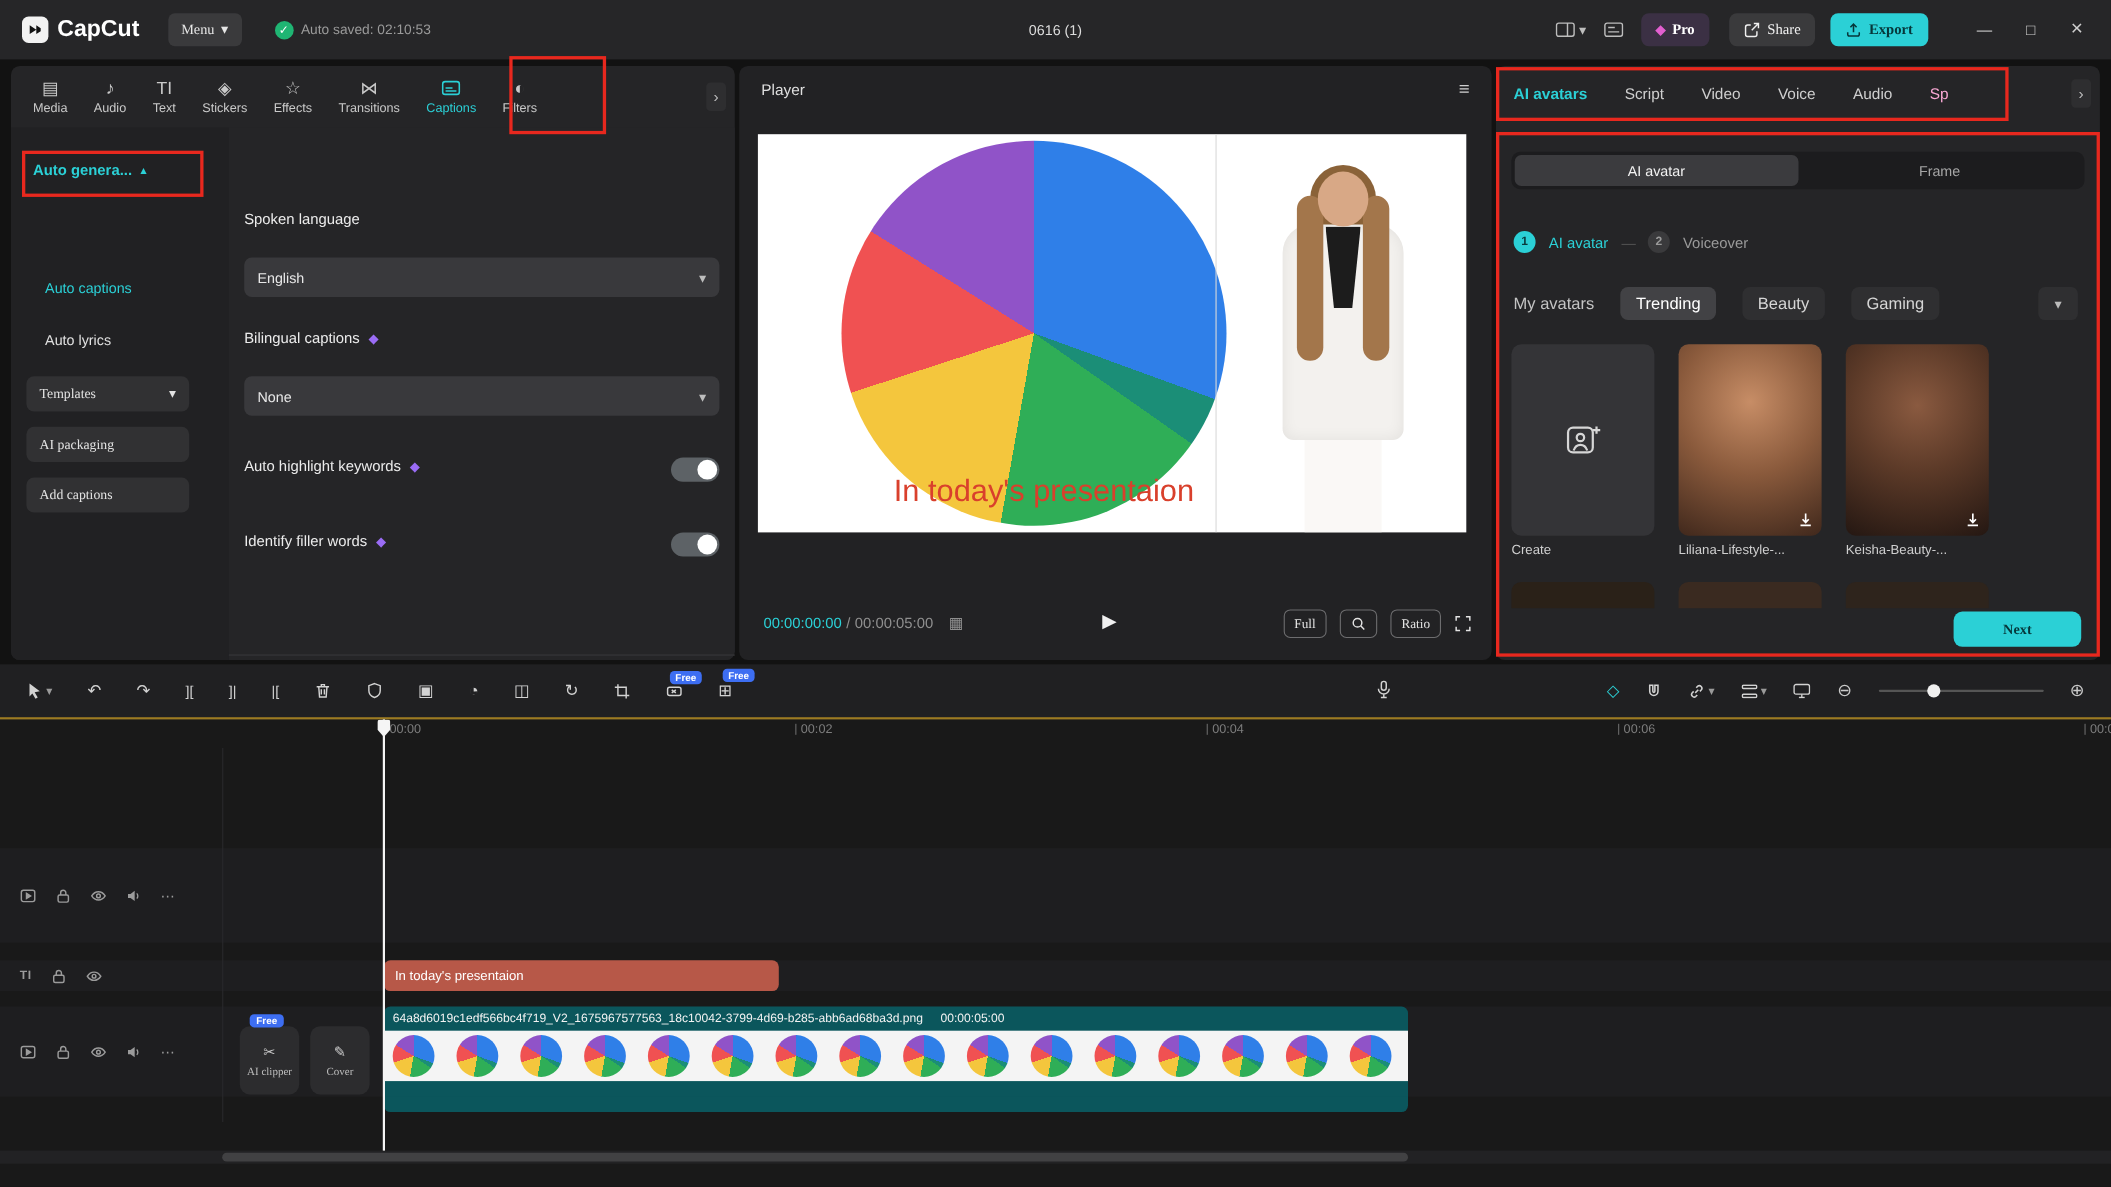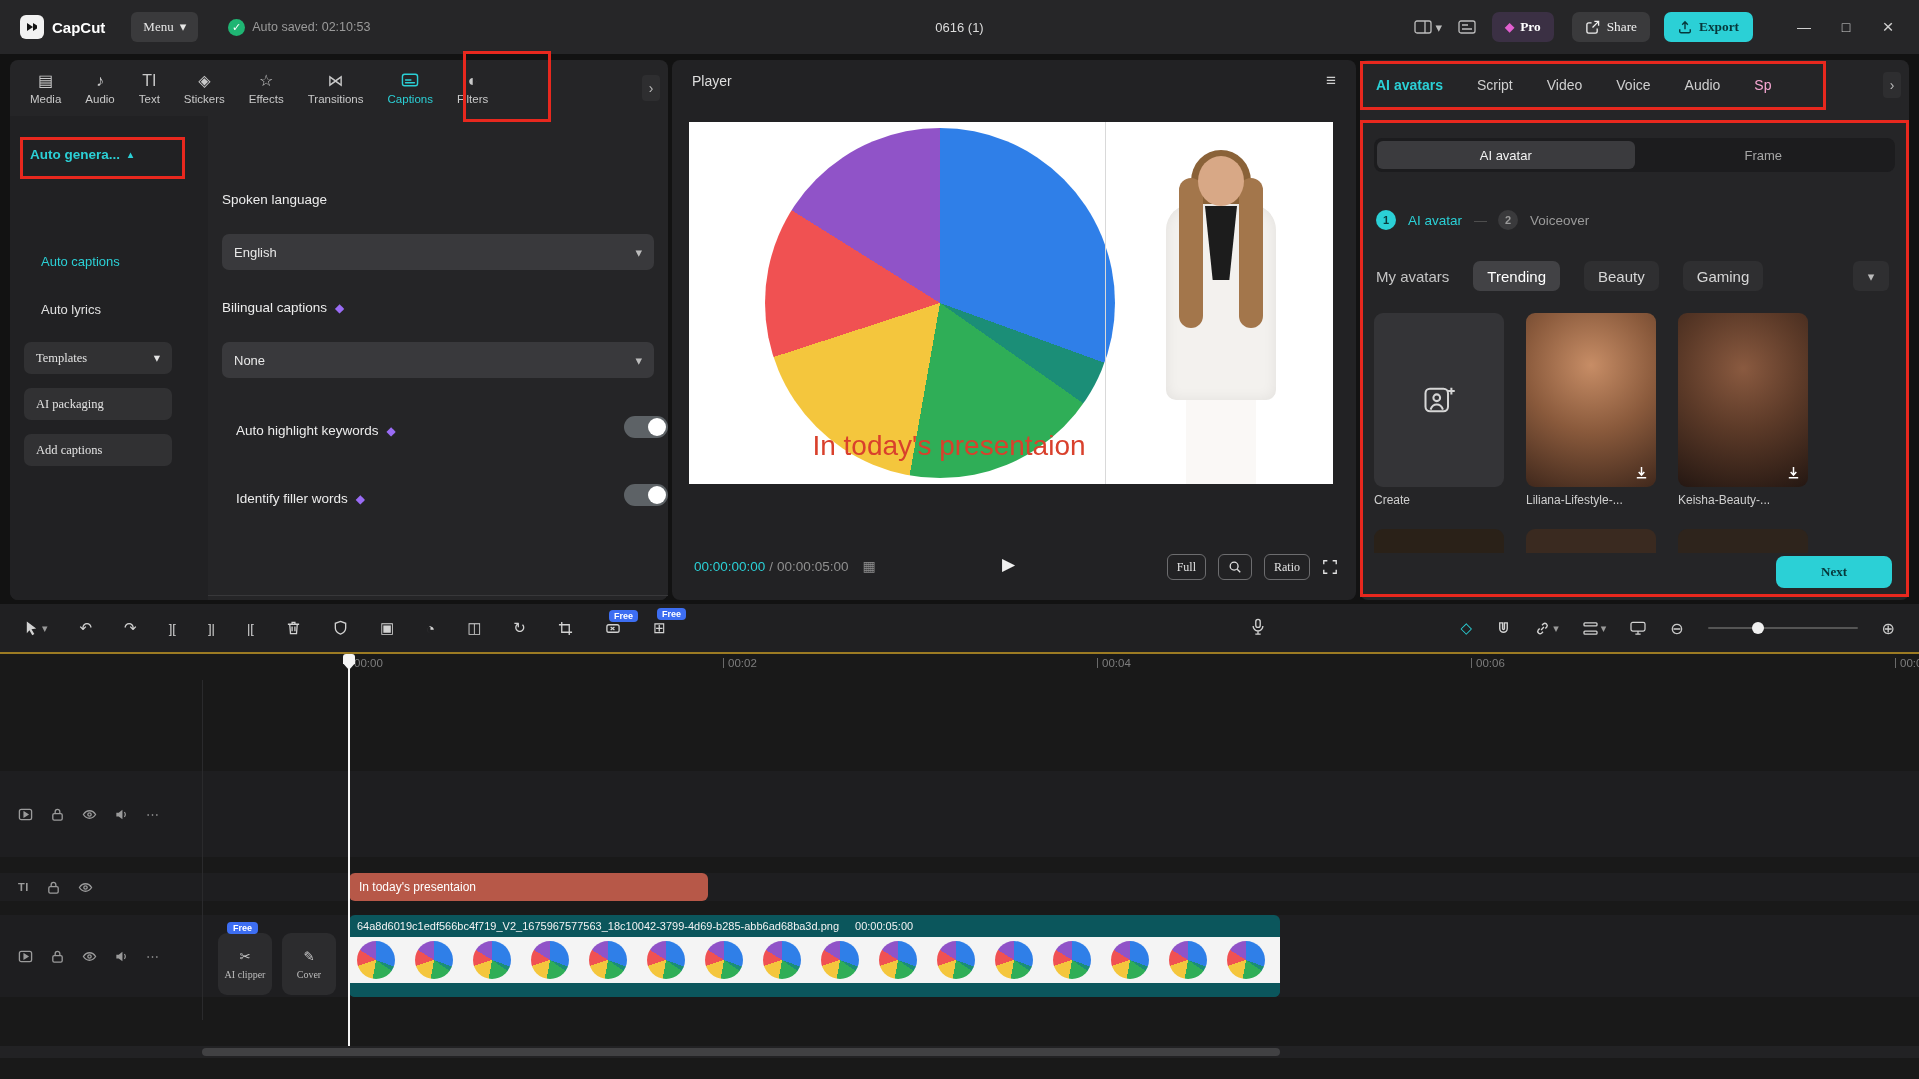--- a/index.html
+++ b/index.html
@@ -9,21 +9,21 @@
   button{font-family:Liberation Serif, serif;border:none;background:none;color:inherit;cursor:pointer}
 
   
   .ann{position:absolute;border:3px solid #e8281e;z-index:60;pointer-events:none}
 
   
   .topbar{position:absolute;left:0;top:0;width:1919px;height:54px;background:#262628;display:flex;align-items:center}
   .logo{display:flex;align-items:center;gap:8px;margin-left:20px}
   .logo-mark{width:24px;height:24px;border-radius:6px;background:#f2f2f2;display:flex;align-items:center;justify-content:center}
   .logo-mark svg{width:14px;height:14px}
-  .logo-text{font-size:15px;font-weight:bold;color:#fff}
+  .logo-text{font-size:21px;font-weight:bold;color:#fff}
   .menu-btn{margin-left:26px;height:30px;padding:0 12px;border-radius:6px;background:#3a3a3c;display:flex;align-items:center;gap:6px;font-size:13px;color:#e6e6e6}
   .autosave{display:flex;align-items:center;gap:7px;margin-left:30px;color:#9a9a9a;font-size:12.5px}
   .save-check{width:17px;height:17px;border-radius:50%;background:#1fb573;color:#fff;font-size:11px;display:flex;align-items:center;justify-content:center}
   .tb-title{position:absolute;left:0;right:0;text-align:center;font-size:13px;color:#dcdcdc;pointer-events:none}
   .topbar-right{position:absolute;right:0;top:0;height:54px;display:flex;align-items:center}
   .tb-icon{display:flex;align-items:center;gap:3px;color:#bdbdbd;margin-right:16px}
   .pro-btn{height:30px;padding:0 13px;border-radius:7px;background:#3b3044;display:flex;align-items:center;gap:6px;color:#fff;font-weight:bold;margin-right:18px}
   .pro-gem{color:#e25fd0;font-size:12px}
   .share-btn{height:30px;padding:0 13px;border-radius:7px;background:#3a3a3c;display:flex;align-items:center;gap:7px;color:#f0f0f0;margin-right:14px}
   .export-btn{height:30px;padding:0 14px;border-radius:7px;background:#2bd0d6;display:flex;align-items:center;gap:7px;color:#06373a;font-weight:bold;margin-right:34px}
@@ -43,21 +43,21 @@
   .side-sub{position:absolute;left:31px;font-size:13px;color:#e0e0e0}
   .side-sub.cyan{color:#2bd0d6}
   .side-btn{position:absolute;left:14px;width:148px;height:32px;border-radius:7px;background:#313133;color:#e3e3e3;font-size:12.5px;display:flex;align-items:center;justify-content:space-between;padding:0 12px}
   .side-btn.center{justify-content:flex-start}
 
   .captions-panel{position:absolute;left:198px;top:56px;width:460px;height:484px;background:#252527;border-radius:0 0 8px 0;padding:0 14px}
   .field-label{position:absolute;left:14px;font-size:13.5px;color:#ececec;display:flex;align-items:center;gap:8px}
   .pro-diamond{color:#9a6cf5;font-size:12px}
   .select{position:absolute;left:14px;width:432px;height:36px;border-radius:7px;background:#39393c;display:flex;align-items:center;justify-content:space-between;padding:0 12px;font-size:13px;color:#e8e8e8}
   .select .caret{color:#bdbdbd}
-  .toggle-row{position:absolute;left:28px;width:432px;display:flex;align-items:flex-end;justify-content:space-between}
+  .toggle-row{position:absolute;left:14px;width:432px;display:flex;align-items:flex-start;justify-content:space-between}
   .tog{width:44px;height:22px;border-radius:11px;background:#5d6266;position:relative}
   .tog::after{content:"";position:absolute;right:2px;top:2px;width:18px;height:18px;border-radius:50%;background:#fff}
   .cap-divider{position:absolute;left:0;top:479px;width:460px;height:1px;background:#38383a}
   .cap-footer{position:absolute;left:14px;top:495px;width:432px;display:flex;align-items:center;justify-content:space-between}
   .cb-row{display:flex;align-items:center;gap:9px;color:#d9d9d9;font-size:13px}
   .cb{width:16px;height:16px;border:1.5px solid #8d8d8d;border-radius:3px;background:#2d2d2f}
   .generate-btn{width:110px;height:34px;border-radius:8px;background:#2bd0d6;color:#06373a;font-size:13px;font-weight:bold}
 
   
   .player-panel{position:absolute;left:672px;top:60px;width:684px;height:540px;background:#222224;border-radius:8px}
@@ -153,21 +153,21 @@
   .vc-head{height:20px;background:#0a4a50;display:flex;align-items:center;gap:10px;padding:0 8px;font-size:11px;color:#f2f2f2}
   .vc-badge{background:rgba(255,255,255,0.18);border-radius:3px;padding:0 5px;line-height:15px}
   .vc-thumbs{height:44px;display:flex;gap:1px;background:#0a4a50}
   .vc-thumbs span{flex:1;background:
      radial-gradient(circle at 50% 22%,#caa383 3.5px,transparent 4.5px),
      linear-gradient(#fdfdfd 0 55%,#ececec 55% 100%)}
   .vc-wave{height:20px;background:#0a4a50;position:relative}
   .vc-wave::after{content:"";position:absolute;left:4px;right:4px;bottom:3px;height:12px;
      background:repeating-linear-gradient(90deg,#7fd3d8 0 2px,transparent 2px 5px)}
   .text-clip{left:349px;top:269px;width:359px;height:28px;background:#b75848;display:flex;align-items:center;padding-left:10px;font-size:12px;color:#fff}
-  .image-clip{left:349px;top:311px;width:931px;height:82px;background:#0b565c}
+  .image-clip{left:349px;top:311px;width:931px;height:96px;background:#0b565c}
   .ic-head{height:22px;display:flex;align-items:center;gap:16px;padding:0 8px;font-size:11px;color:#f2f2f2;white-space:nowrap;overflow:hidden}
   .ic-body{height:46px;background:#f4f4f4;display:flex;align-items:center;gap:20px;padding-left:8px;overflow:hidden}
   .mini-pie{flex:none;width:38px;height:38px;border-radius:50%;
        background:conic-gradient(#2f7fe8 0deg 110deg,#1b8e77 110deg 125deg,#2fae57 125deg 190deg,#f4c63d 190deg 252deg,#f05152 252deg 302deg,#9053c8 302deg 360deg)}
   .ic-foot{height:14px;background:#0b565c}
 
   .side-tool{position:absolute;width:54px;height:62px;border-radius:9px;background:#2c2c2e;display:flex;flex-direction:column;align-items:center;justify-content:center;gap:4px;color:#c9c9c9}
   .side-tool .lab{font-size:10px;color:#bdbdbd}
   .ai-clipper{left:218px;top:329px}
   .cover-btn{left:282px;top:329px}

